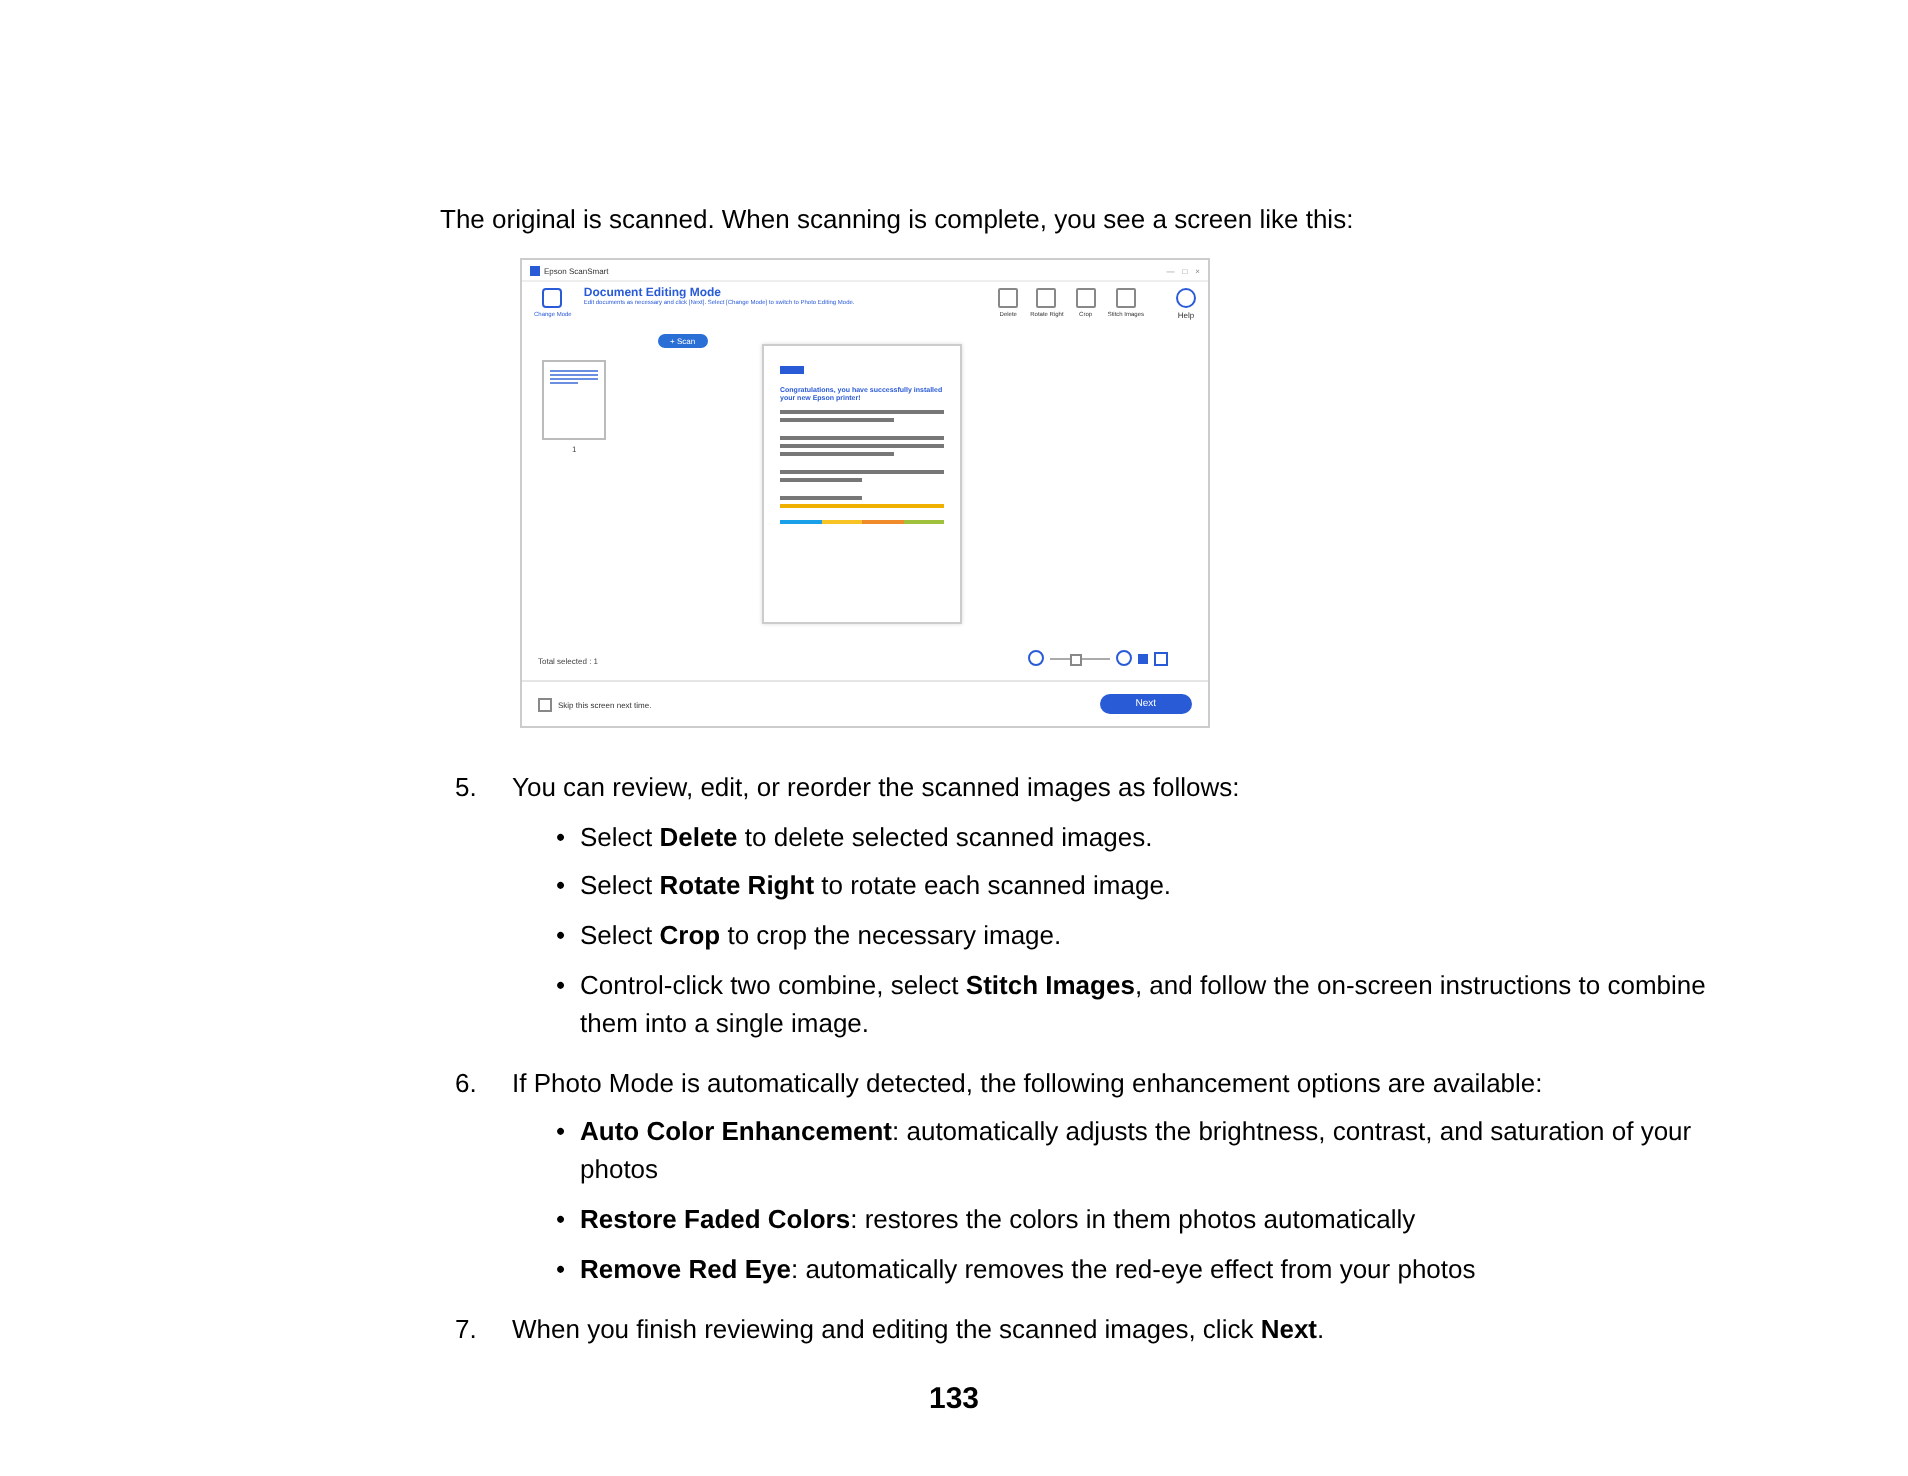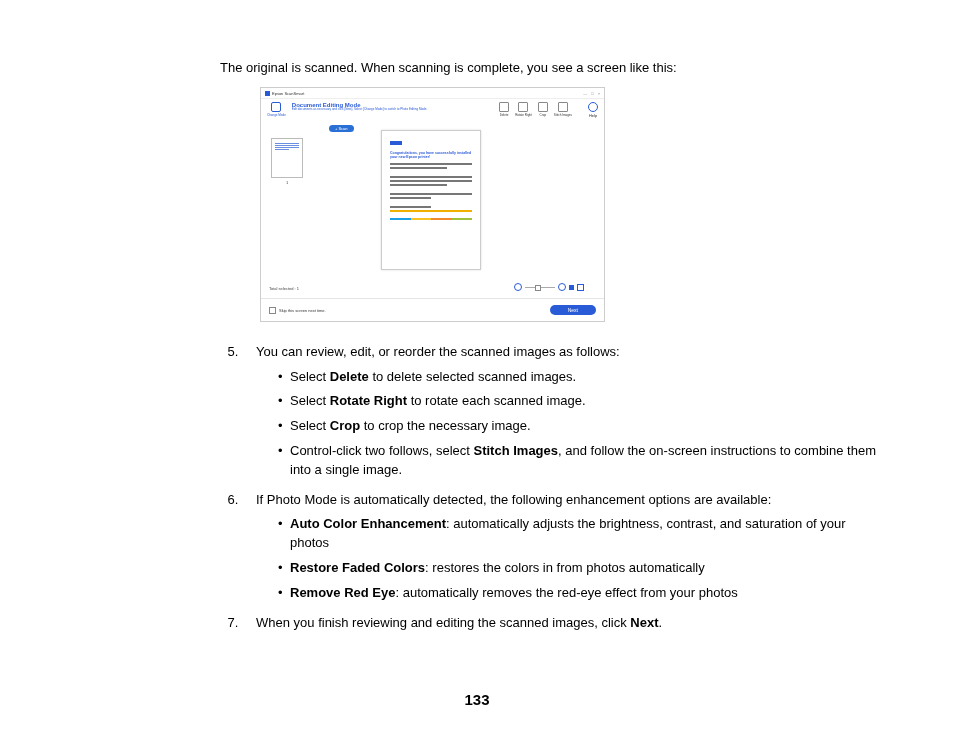--- a/index.html
+++ b/index.html
@@ -11,20 +11,21 @@
     background: #fff;
     width: 954px;
     height: 738px;
     position: relative;
   }
   .page {
     padding: 60px 70px 40px 220px;
   }
   .intro {
     margin-bottom: 12px;
+    margin-top: 42px;
   }
   
   .shot {
     width: 345px;
     height: 235px;
     border: 1px solid #ccc;
     background: #fff;
     margin-left: 40px;
     margin-bottom: 20px;
     font-size: 4px;
@@ -278,28 +279,28 @@
     </div>
   </div>
 
   <ol class="steps" start="5">
     <li>
       <span>You can review, edit, or reorder the scanned images as follows:</span>
       <ul class="bullets">
         <li><span>Select </span><b>Delete</b><span> to delete selected scanned images.</span></li>
         <li><span>Select </span><b>Rotate Right</b><span> to rotate each scanned image.</span></li>
         <li><span>Select </span><b>Crop</b><span> to crop the necessary image.</span></li>
-        <li><span>Control-click two follows, select </span><b>Stitch Images</b><span>, and follow the on-screen instructions to combine them into a single image.</span></li>
+        <li><span>Control-click two combine, select </span><b>Stitch Images</b><span>, and follow the on-screen instructions to combine them into a single image.</span></li>
       </ul>
     </li>
     <li>
       <span>If Photo Mode is automatically detected, the following enhancement options are available:</span>
       <ul class="bullets">
         <li><b>Auto Color Enhancement</b><span>: automatically adjusts the brightness, contrast, and saturation of your photos</span></li>
-        <li><b>Restore Faded Colors</b><span>: restores the colors in from photos automatically</span></li>
+        <li><b>Restore Faded Colors</b><span>: restores the colors in them photos automatically</span></li>
         <li><b>Remove Red Eye</b><span>: automatically removes the red-eye effect from your photos</span></li>
       </ul>
     </li>
     <li><span>When you finish reviewing and editing the scanned images, click </span><b>Next</b><span>.</span></li>
   </ol>
 </div>
 
 <div class="page-num">133</div>
 
 </body></html>

